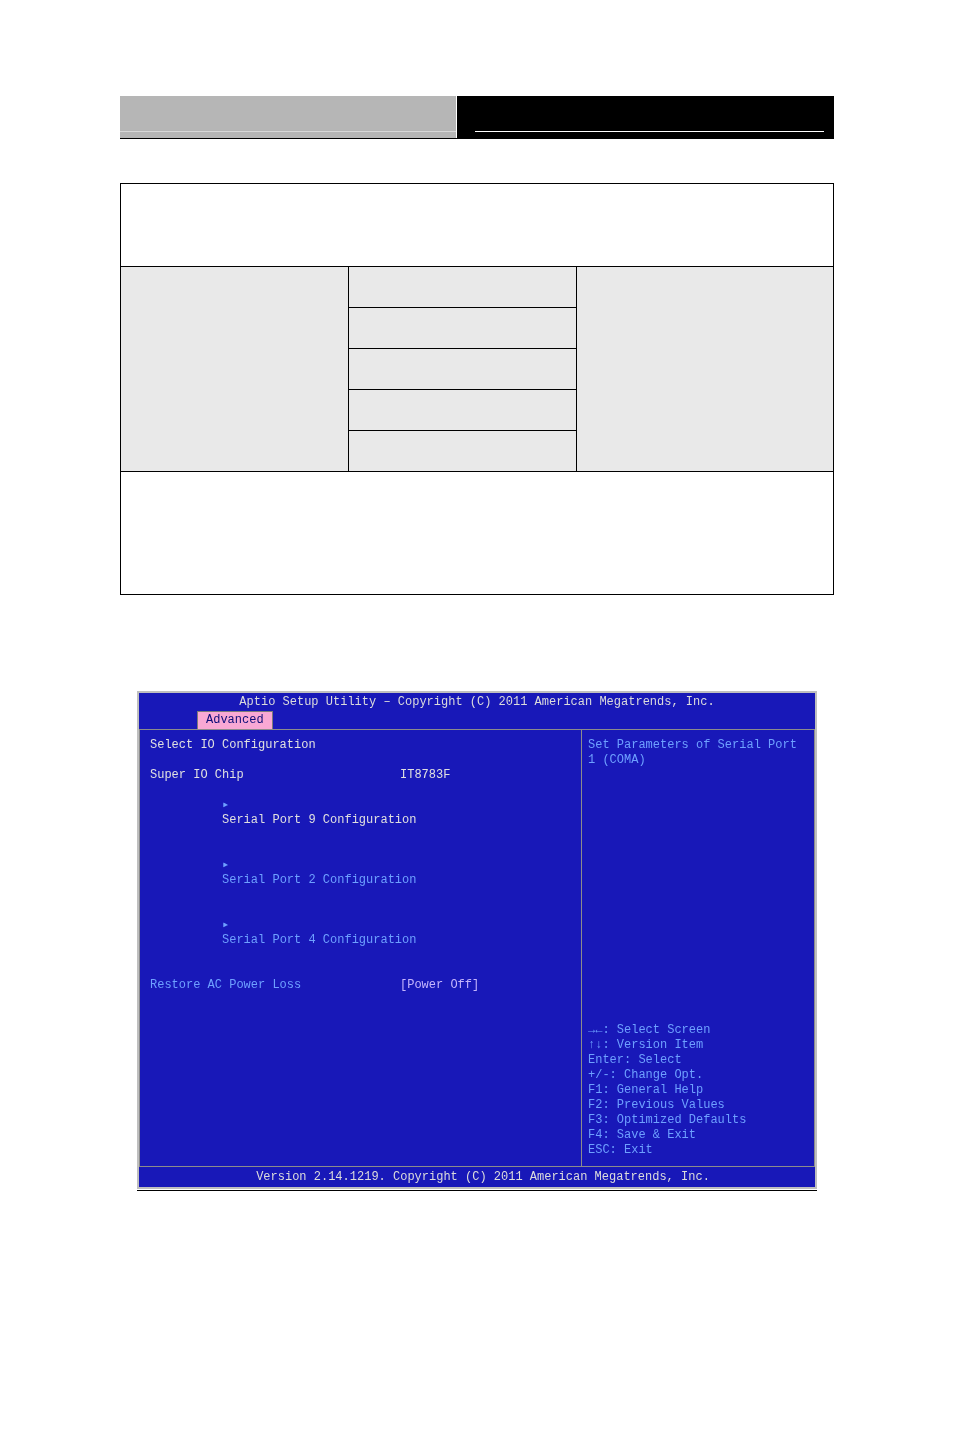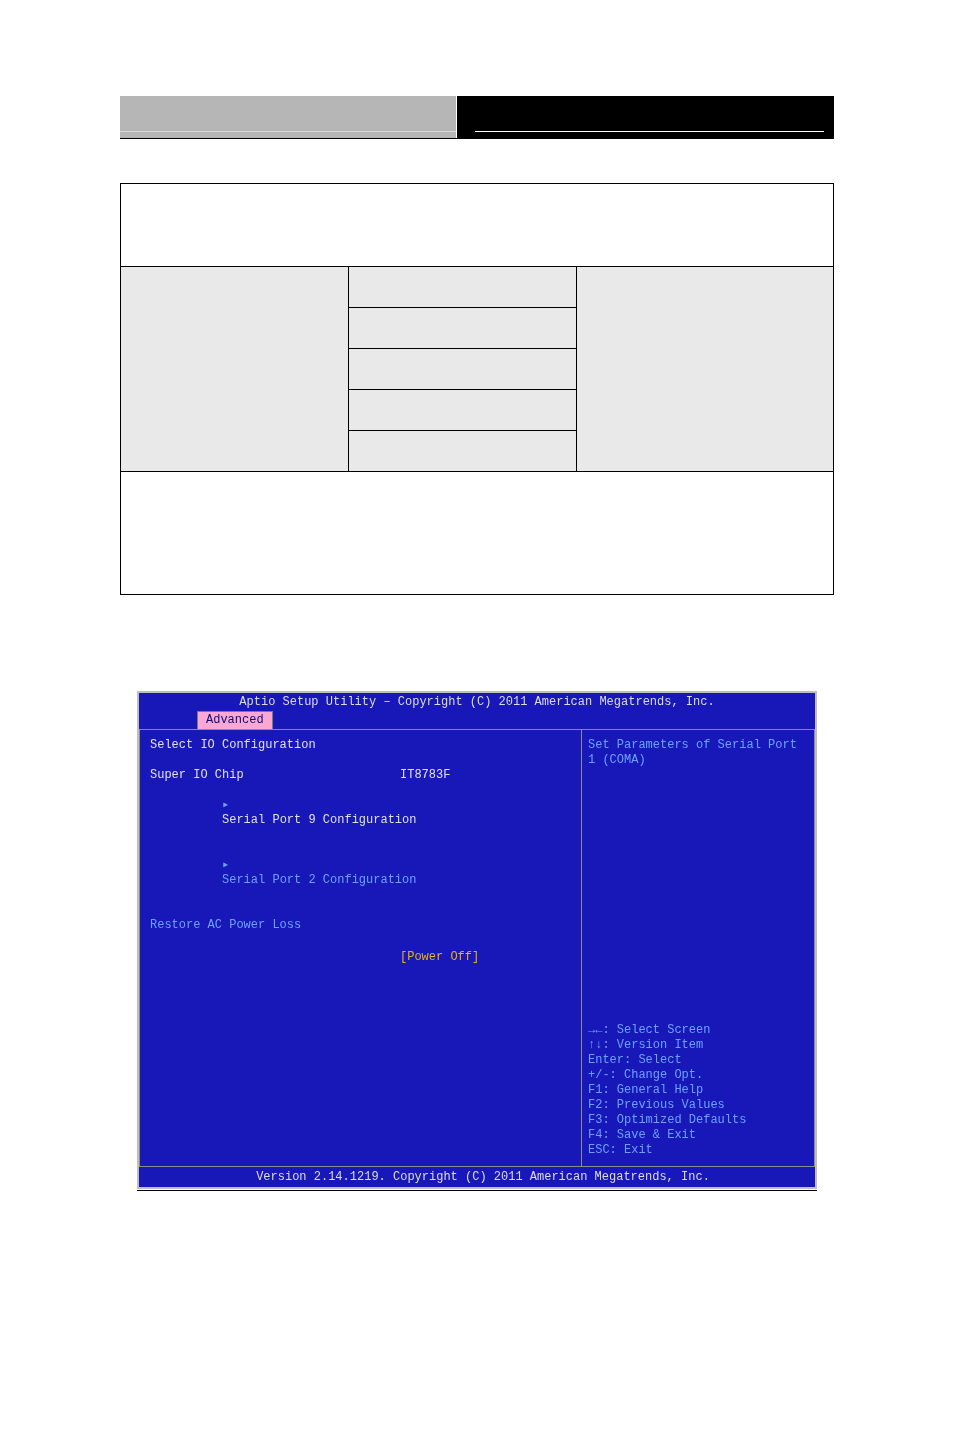--- a/index.html
+++ b/index.html
@@ -151,21 +151,21 @@
     display: flex;
     flex-direction: column;
     justify-content: space-between;
   }
   .bios-line {
     white-space: pre;
   }
   .white-txt { color: #e0e0e0; }
   .sel-txt   { color: #e0e0e0; }
   .link-txt  { color: #6ea0ff; }
-  .val-txt   { color: #eab308; margin-top: 32px; }
+  .val-txt   { color: #c4b5fd; }
   .help-txt  { color: #6ea0ff; font-size: 12px; }
 
   .kv-row { display: flex; }
   .kv-key { width: 250px; }
 
   .arrow {
     color: #6ea0ff;
     display: inline-block;
     width: 10px;
   }
@@ -230,20 +230,24 @@
           <span class="kv-key white-txt">Super IO Chip</span>
           <span class="white-txt">IT8783F</span>
         </div>
         <div class="bios-line">
           <span class="arrow">▸</span>
           <span class="sel-txt">Serial Port 9 Configuration</span>
         </div>
         <div class="bios-line">
           <span class="arrow">▸</span>
           <span class="link-txt">Serial Port 2 Configuration</span>
+        </div>
+        <div class="bios-line">
+          <span class="arrow">▸</span>
+          <span class="link-txt">Serial Port 4 Configuration</span>
         </div>
         <div class="bios-line">&nbsp;</div>
         <div class="kv-row">
           <span class="kv-key link-txt">Restore AC Power Loss</span>
           <span class="val-txt">[Power Off]</span>
         </div>
       </div>
       <div class="bios-side">
         <div class="help-txt">Set Parameters of Serial Port 1 (COMA)</div>
         <div>

